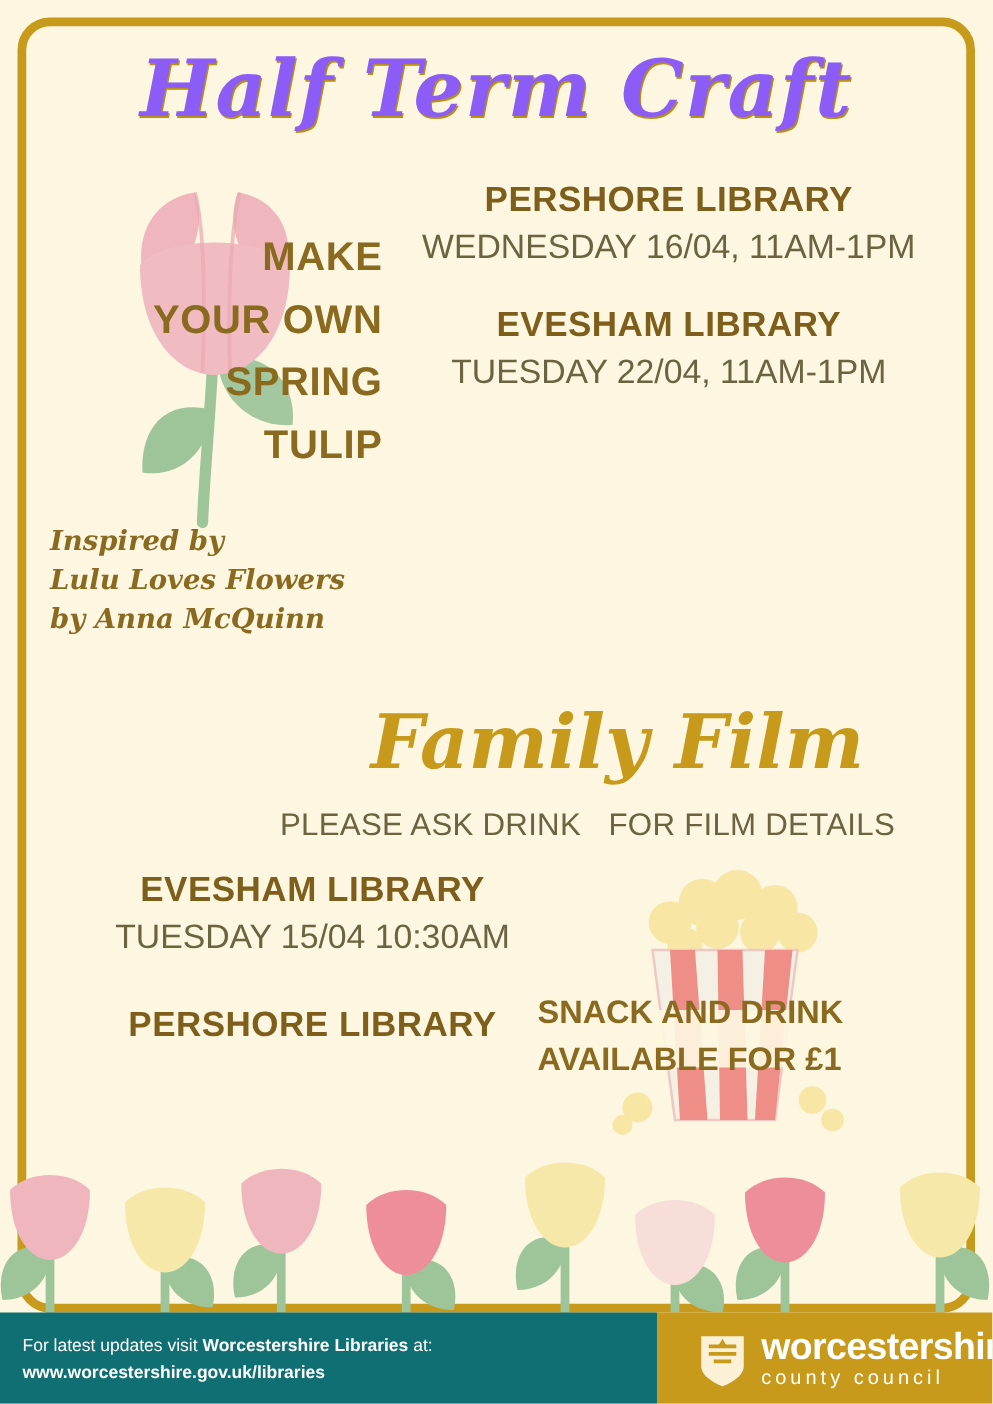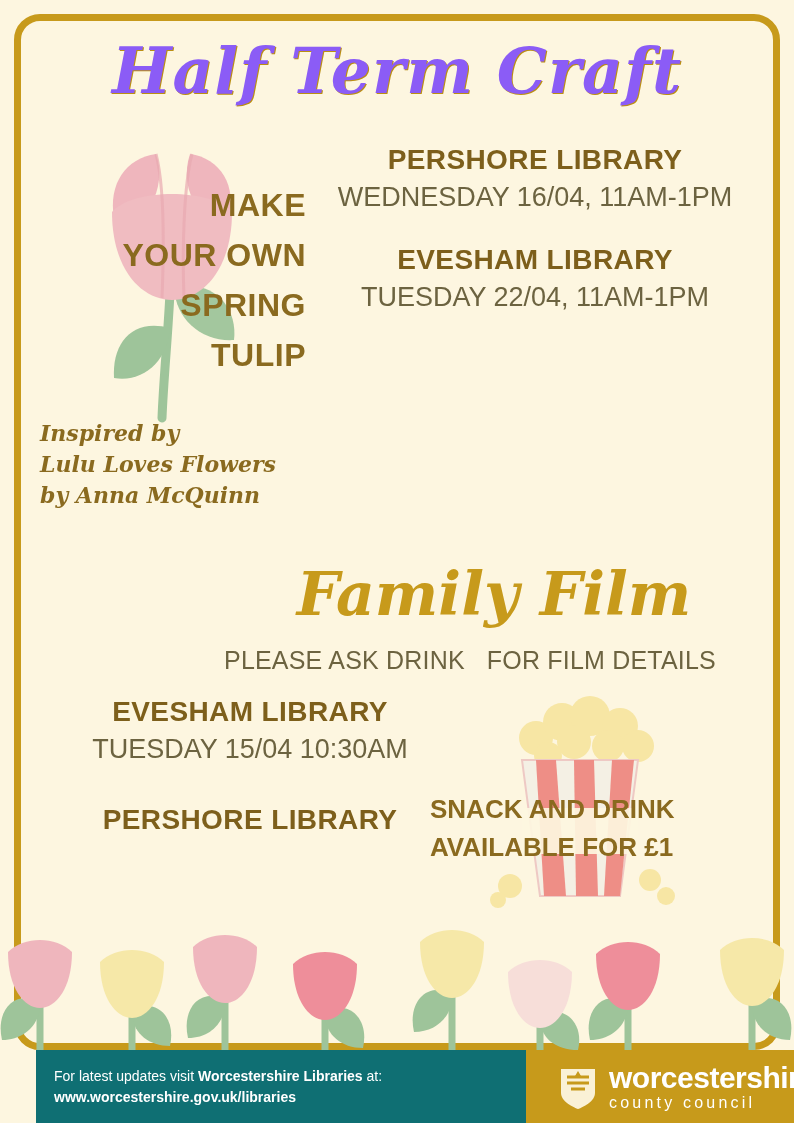--- a/index.html
+++ b/index.html
@@ -140,21 +140,20 @@
   .footer-left {
     background: #0f6f73;
     flex: 1;
     color: #ffffff;
     display: flex;
     flex-direction: column;
     justify-content: center;
     padding-left: 18px;
     font-size: 14px;
     line-height: 21px;
-    margin-left: 36px;
   }
   .footer-left b { font-weight: bold; }
   .footer-right {
     width: 268px;
     background: #c79a1b;
     display: flex;
     align-items: center;
     padding-left: 31px;
     gap: 10px;
   }

